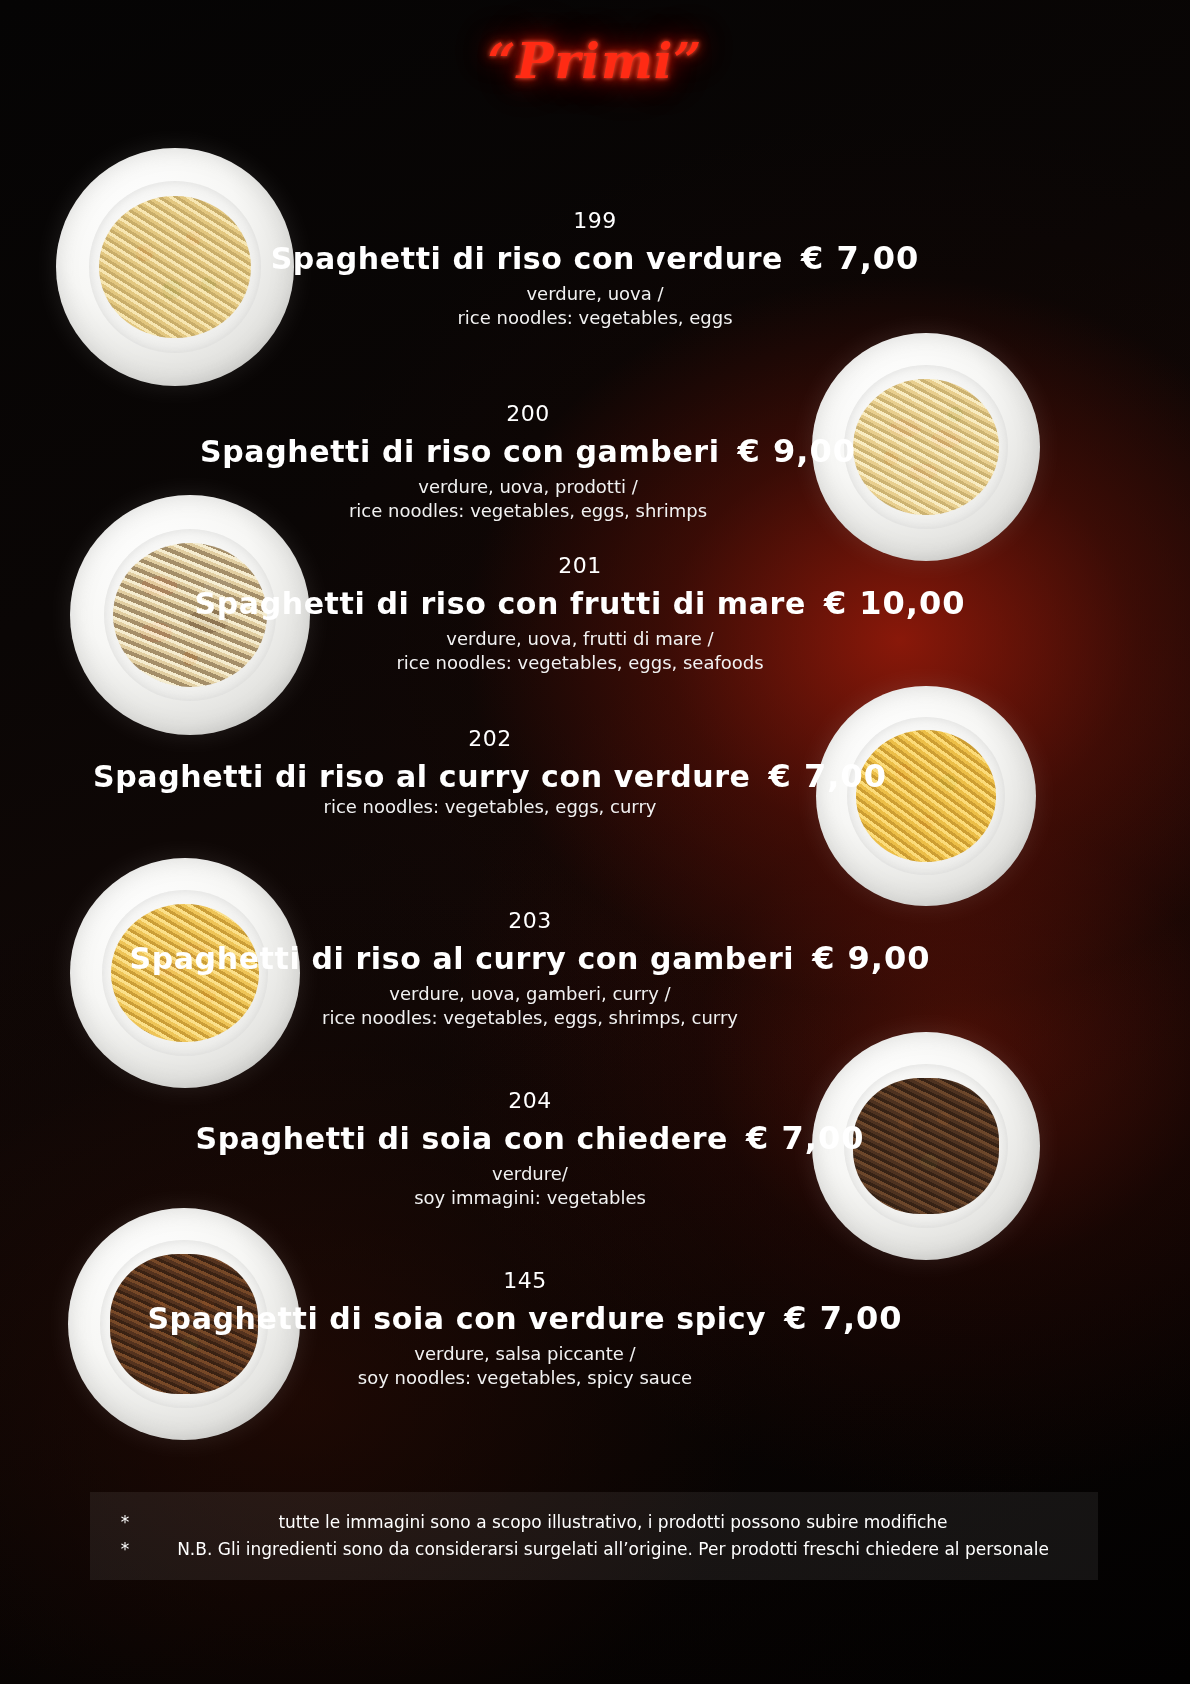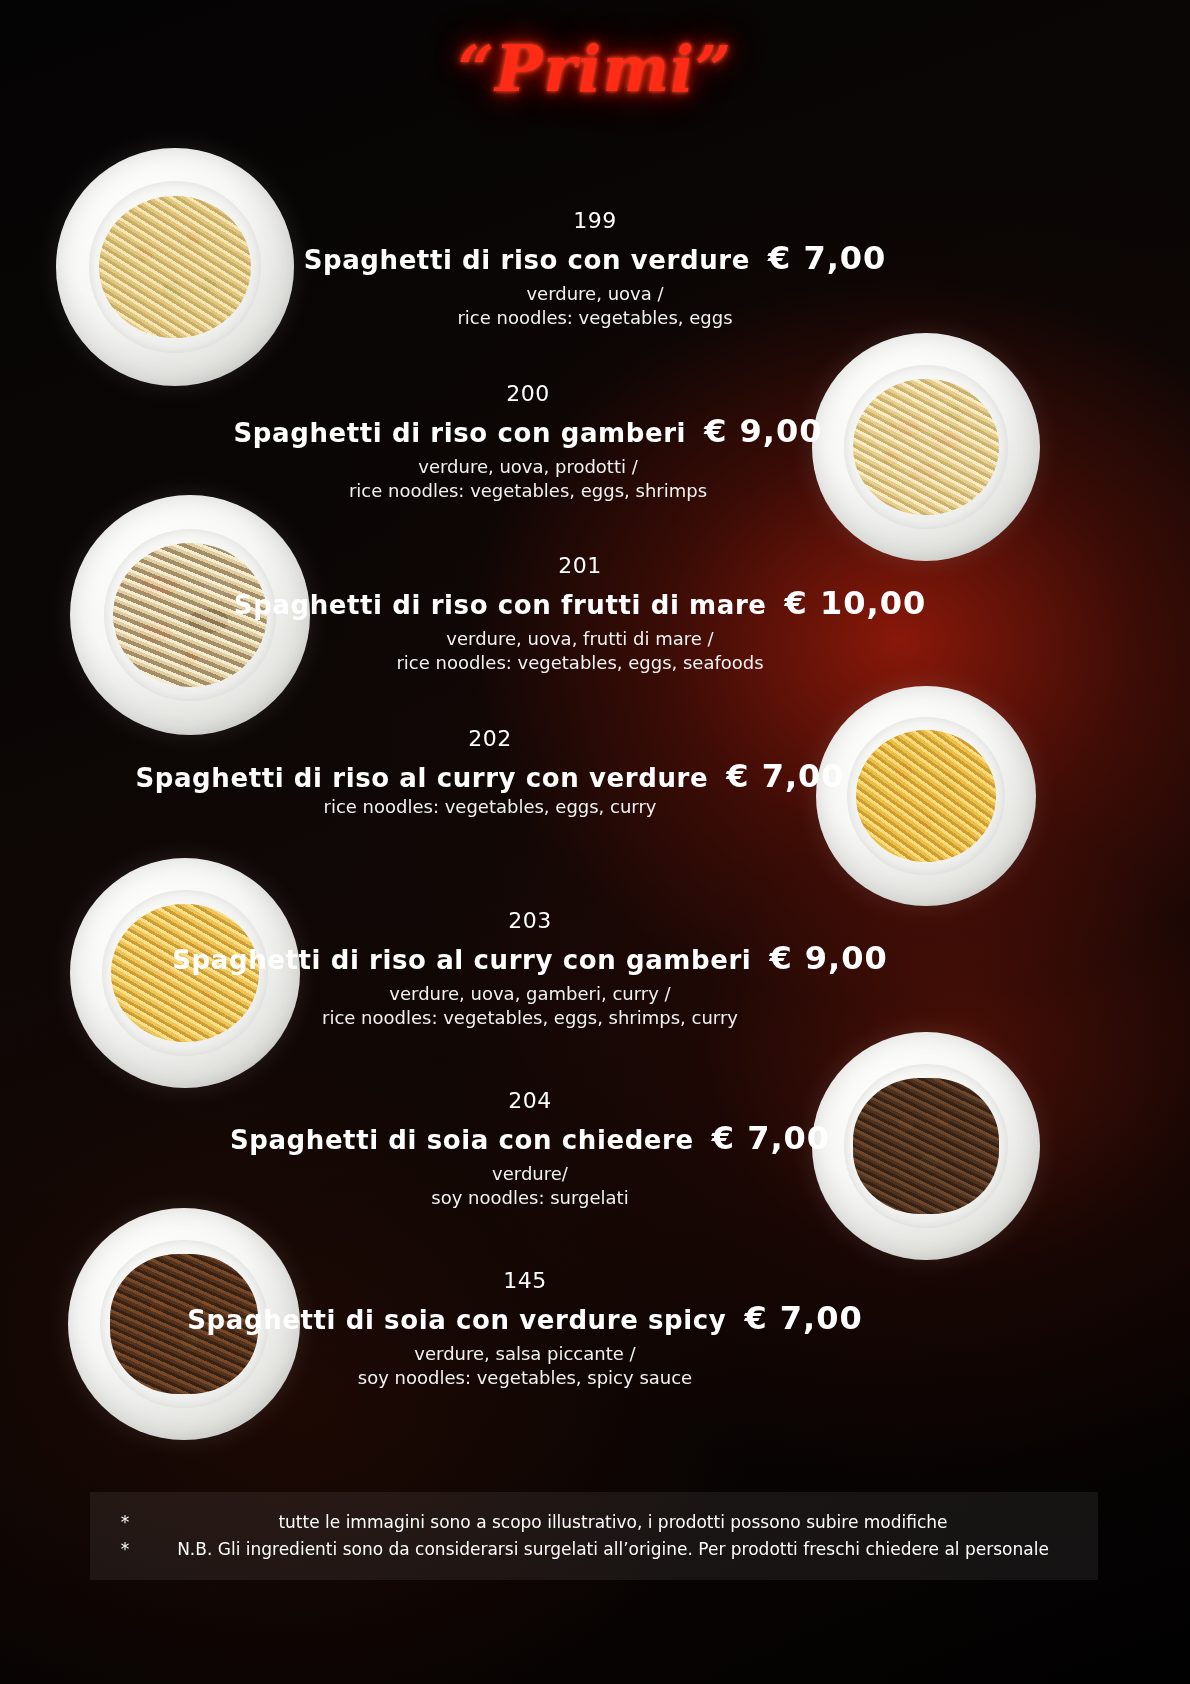--- a/index.html
+++ b/index.html
@@ -22,21 +22,21 @@
   }
   
   .title {
     position: absolute;
     top: 32px;
     left: 0;
     width: 1190px;
     text-align: center;
     font-family: "DejaVu Serif", "Liberation Serif", serif;
     font-style: italic;
-    font-size: 63px;
+    font-size: 49px;
     font-weight: 700;
     color: #ff2b14;
     letter-spacing: 1px;
     text-shadow:
       0 0 4px rgba(255,90,60,0.95),
       0 0 12px rgba(255,40,10,0.85),
       0 0 26px rgba(255,20,0,0.65),
       0 0 44px rgba(200,10,0,0.45);
   }
 
@@ -150,21 +150,21 @@
     margin-bottom: 6px;
   }
   .nameline {
     display: flex;
     align-items: baseline;
     justify-content: center;
     gap: 18px;
     white-space: nowrap;
   }
   .name {
-    font-size: 26px;
+    font-size: 30px;
     font-weight: 700;
     letter-spacing: 0.6px;
     color: #ffffff;
   }
   .price {
     font-size: 32px;
     font-weight: 700;
     color: #ffffff;
     letter-spacing: 1px;
   }
@@ -225,21 +225,21 @@
       <span class="name">Spaghetti di riso con verdure</span>
       <span class="price">€  7,00</span>
     </div>
     <div class="desc">verdure, uova /</div>
     <div class="desc" style="margin-top:0;">rice noodles: vegetables, eggs</div>
   </div>
 
   <div class="plate" style="left:812px; top:333px; width:228px; height:228px;">
     <div class="food shrimp"></div>
   </div>
-  <div class="item" style="left:148px; top:381px;">
+  <div class="item" style="left:148px; top:401px;">
     <div class="code">200</div>
     <div class="nameline">
       <span class="name">Spaghetti di riso con gamberi</span>
       <span class="price">€  9,00</span>
     </div>
     <div class="desc">verdure, uova, prodotti /</div>
     <div class="desc" style="margin-top:0;">rice noodles: vegetables, eggs, shrimps</div>
   </div>
 
   <div class="plate" style="left:70px; top:495px; width:240px; height:240px;">
@@ -283,21 +283,21 @@
   <div class="plate" style="left:812px; top:1032px; width:228px; height:228px;">
     <div class="food soy"></div>
   </div>
   <div class="item" style="left:150px; top:1088px;">
     <div class="code">204</div>
     <div class="nameline">
       <span class="name">Spaghetti di soia con chiedere</span>
       <span class="price">€  7,00</span>
     </div>
     <div class="desc">verdure/</div>
-    <div class="desc" style="margin-top:0;">soy noodles: surgelati</div>
+    <div class="desc" style="margin-top:0;">soy immagini: vegetables</div>
   </div>
 
   <div class="plate" style="left:68px; top:1208px; width:232px; height:232px;">
     <div class="food soyspicy"></div>
   </div>
   <div class="item" style="left:145px; top:1268px;">
     <div class="code">145</div>
     <div class="nameline">
       <span class="name">Spaghetti di soia con verdure spicy</span>
       <span class="price">€  7,00</span>

